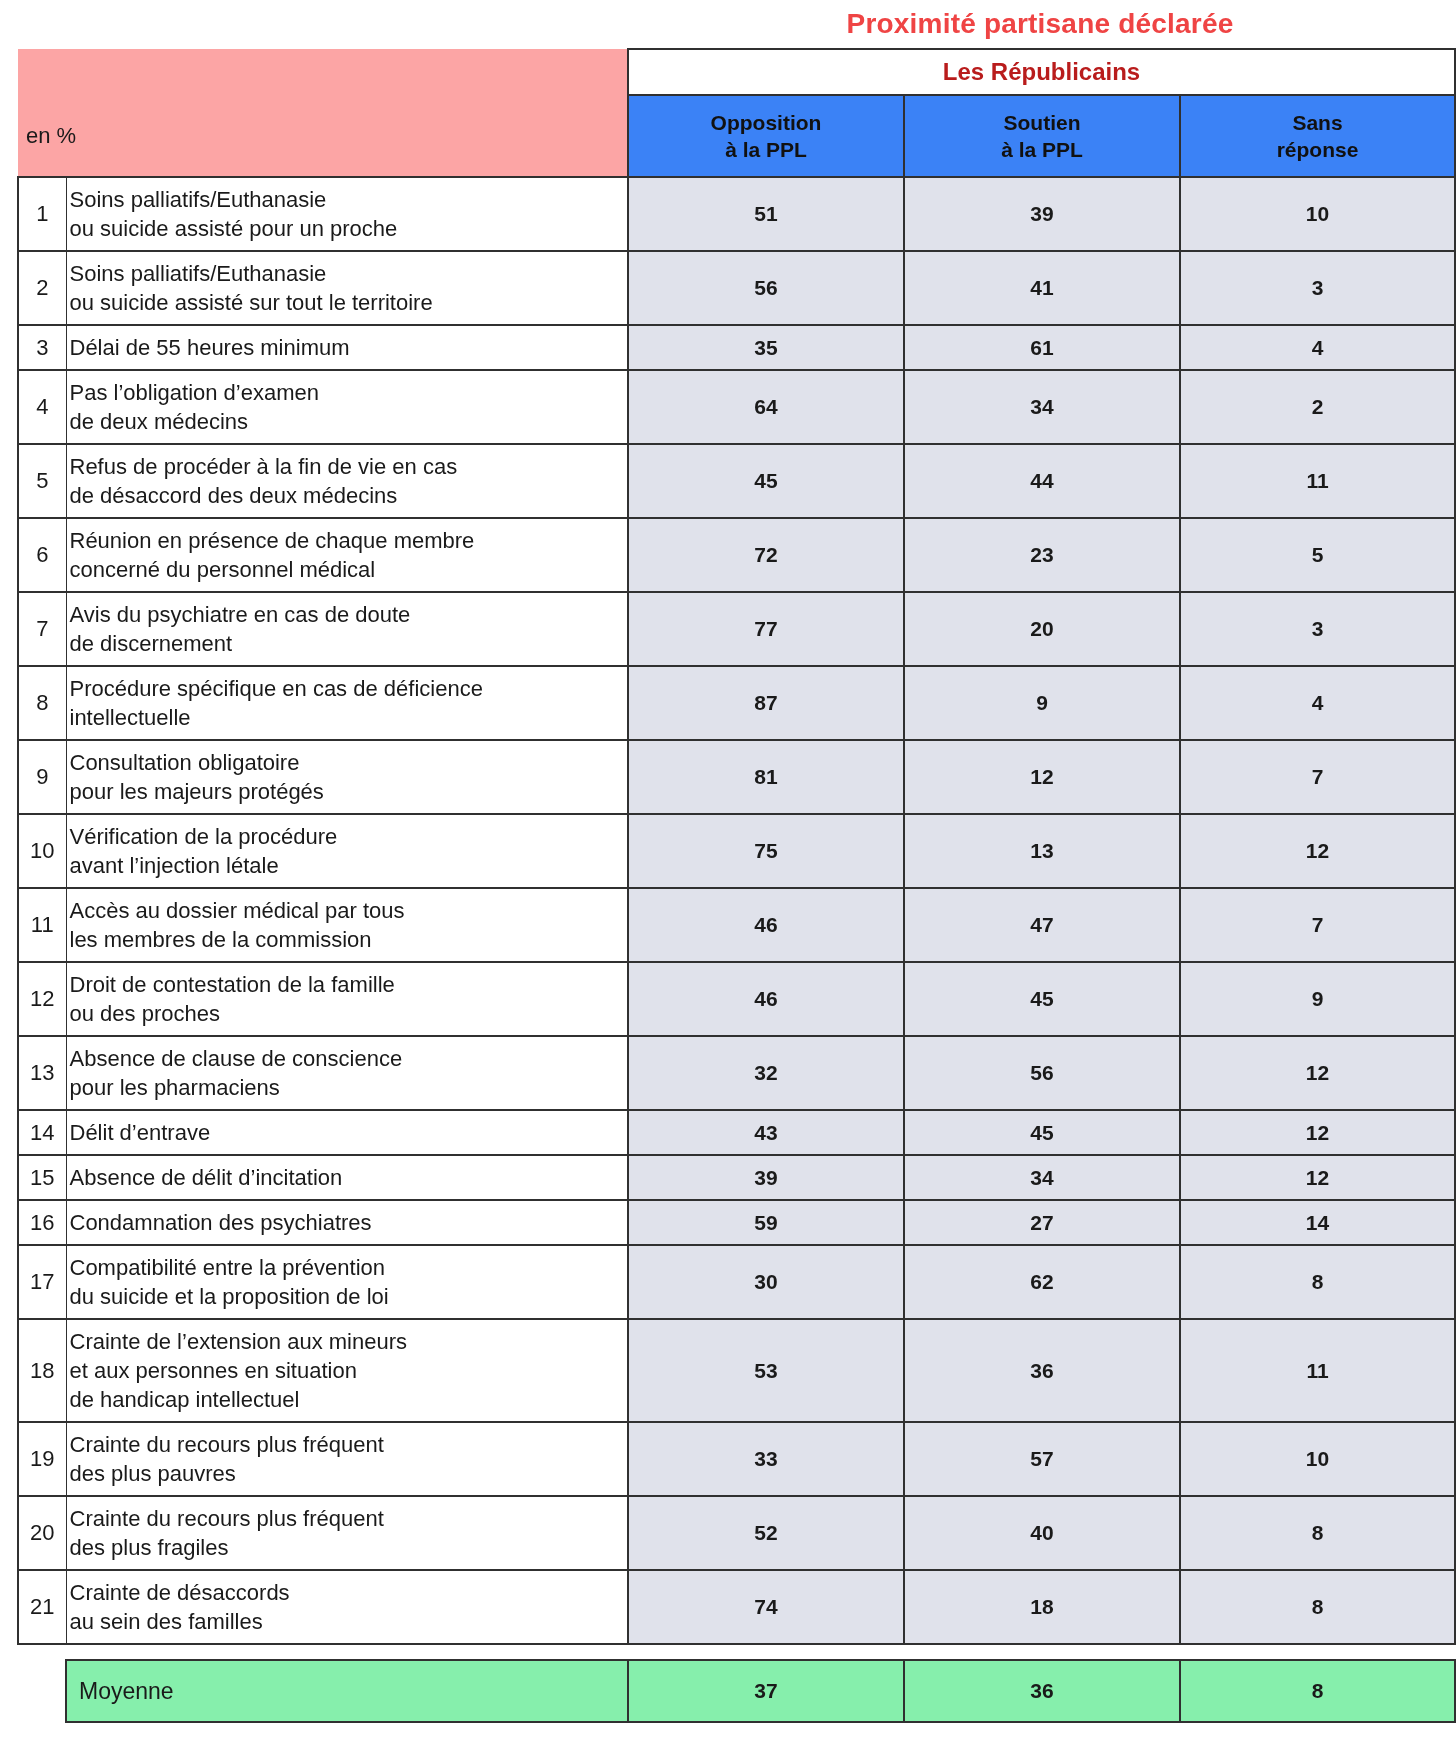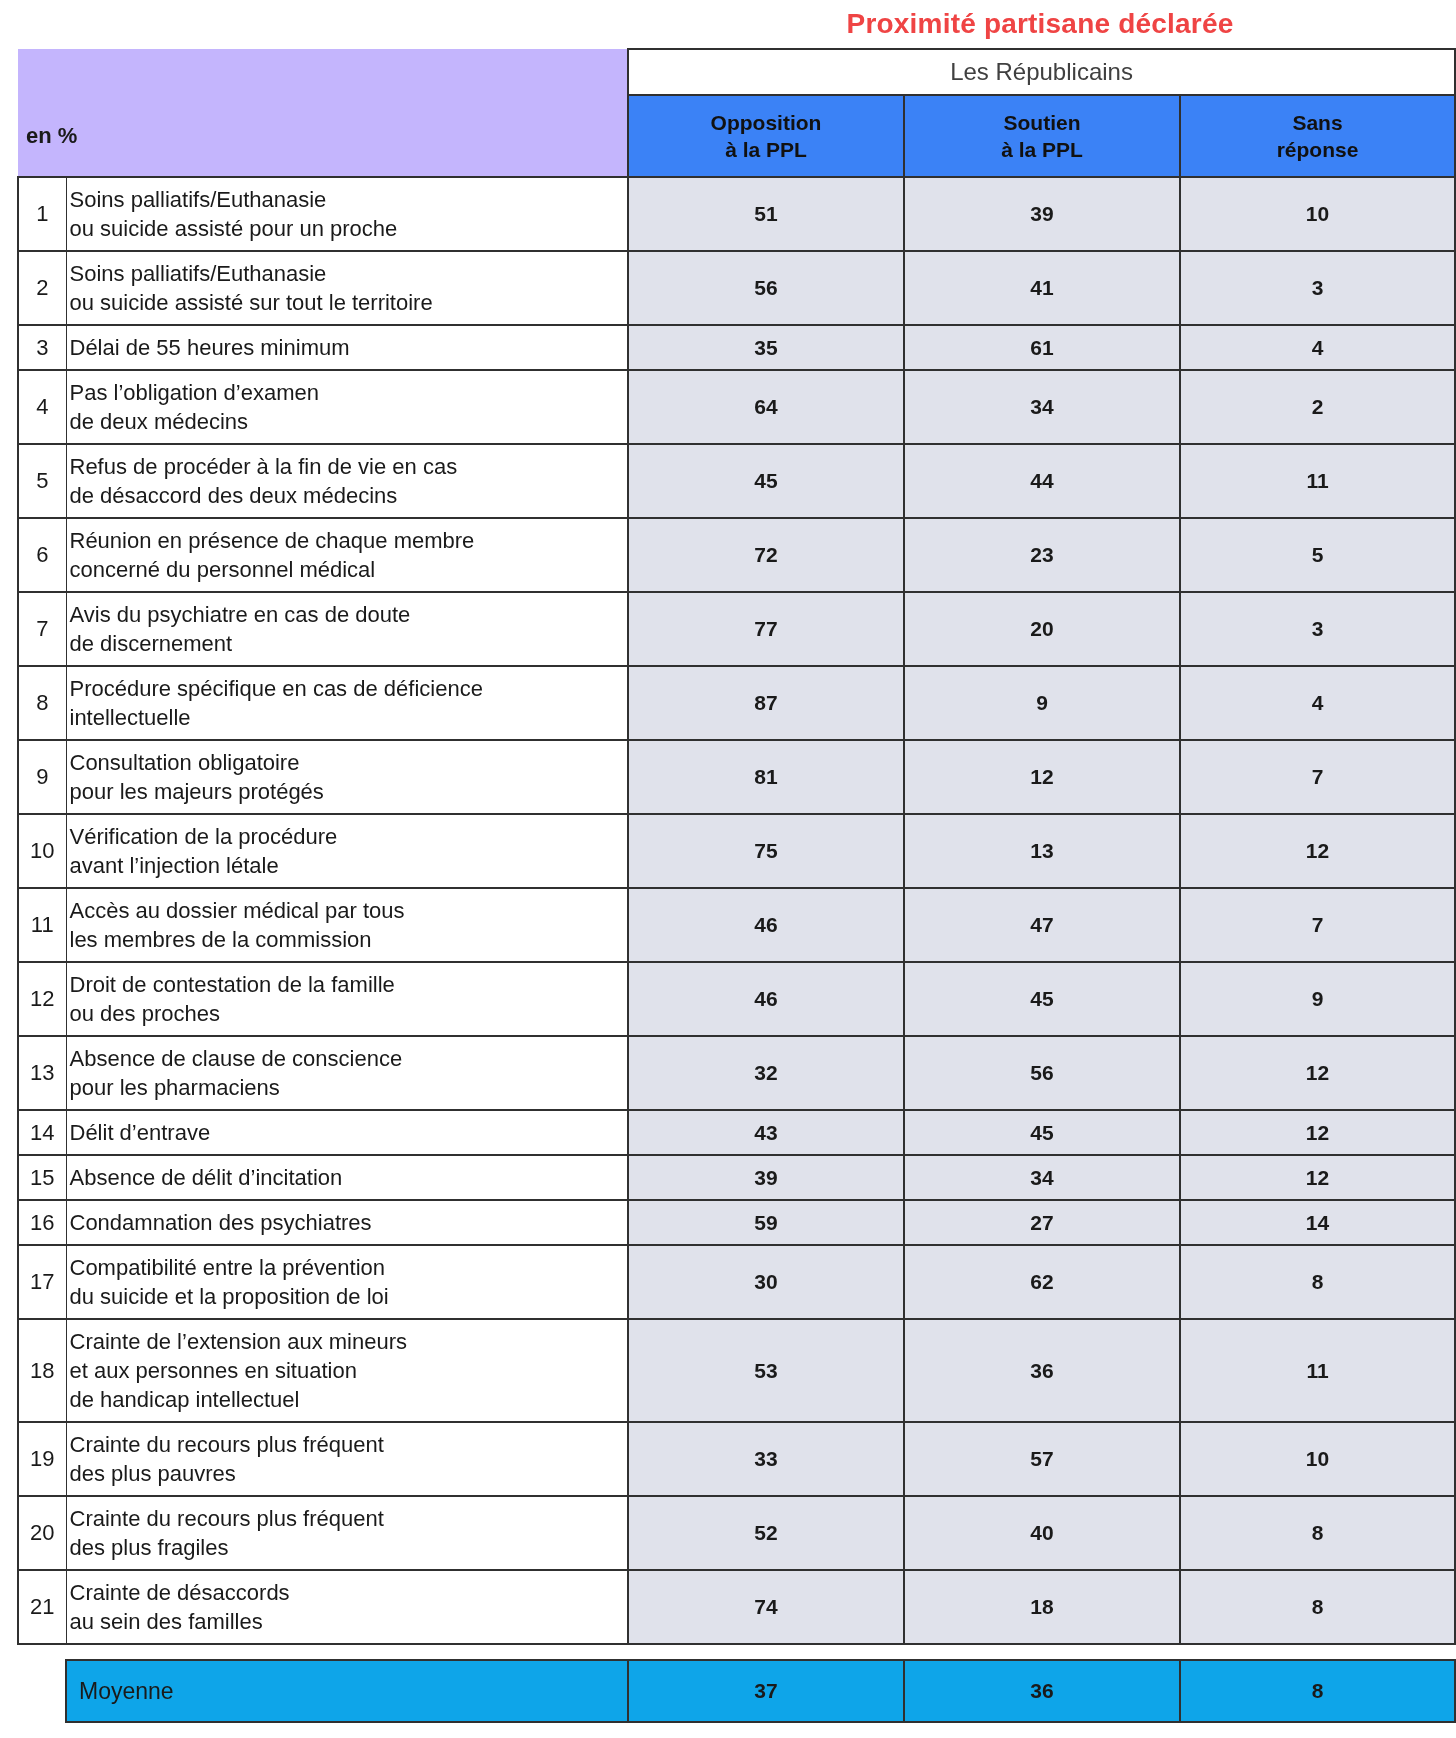--- a/index.html
+++ b/index.html
@@ -29,31 +29,30 @@
     width: 1437px;
     border-collapse: collapse;
     table-layout: fixed;
   }
   table.main td, table.main th {
     box-sizing: border-box;
   }
   
   td.blank {
     border: none;
-    background: #c4b5fd;
-    vertical-align: middle;
-    font-weight: bold;
+    background: #fca5a5;
+    vertical-align: middle;
   }
   td.party {
     border: 2px solid #303030;
     background: #ffffff;
     text-align: center;
     font-size: 24px;
-    font-weight: normal;
-    color: #404040;
+    font-weight: bold;
+    color: #b91c1c;
     height: 46px;
     vertical-align: middle;
   }
   th.colhead {
     border: 2px solid #303030;
     border-bottom: 2px solid #303030;
     background: #3b82f6;
     font-size: 21px;
     font-weight: bold;
     color: #111111;
@@ -99,21 +98,21 @@
   }
   table.summary {
     margin: 14px 0 0 65px;
     width: 1389px;
     border-collapse: collapse;
     table-layout: fixed;
   }
   table.summary td {
     box-sizing: border-box;
     border: 2px solid #303030;
-    background: #0ea5e9;
+    background: #86efac;
     height: 62px;
     vertical-align: middle;
   }
   td.sum-lbl {
     font-size: 23px;
     text-align: left;
     padding-left: 12px;
   }
   td.sum-val {
     border-left: 1px solid #303030;

